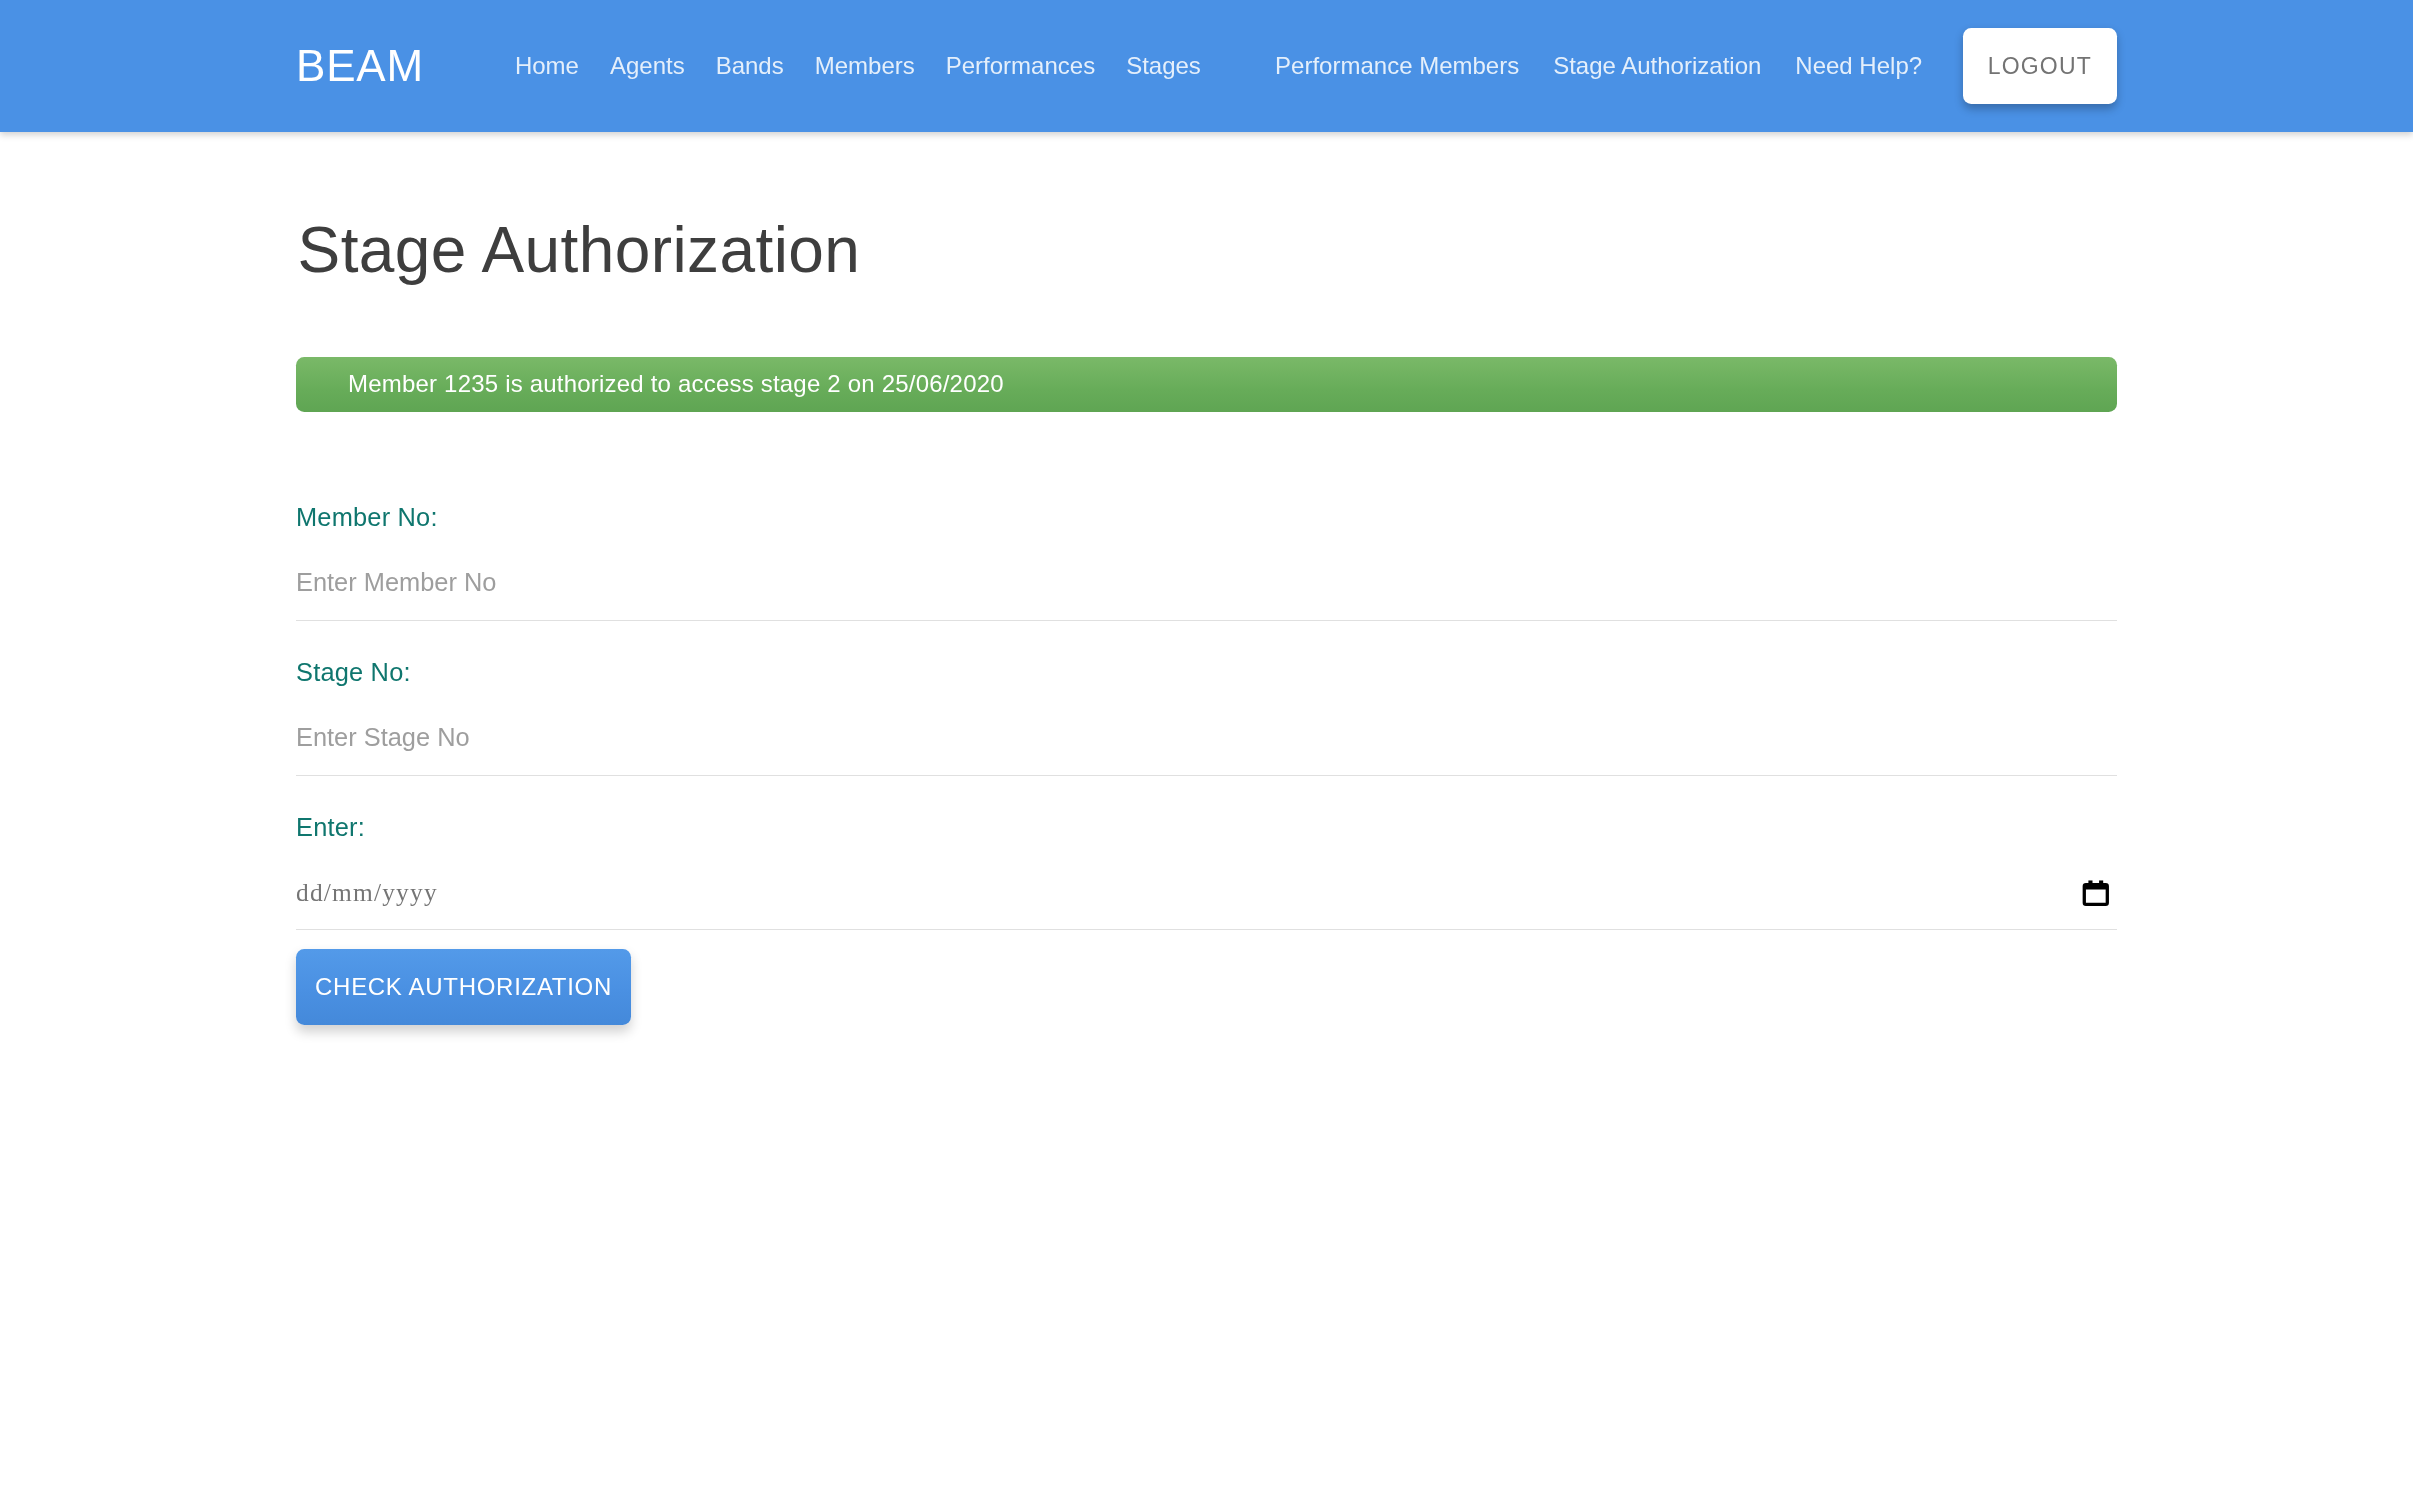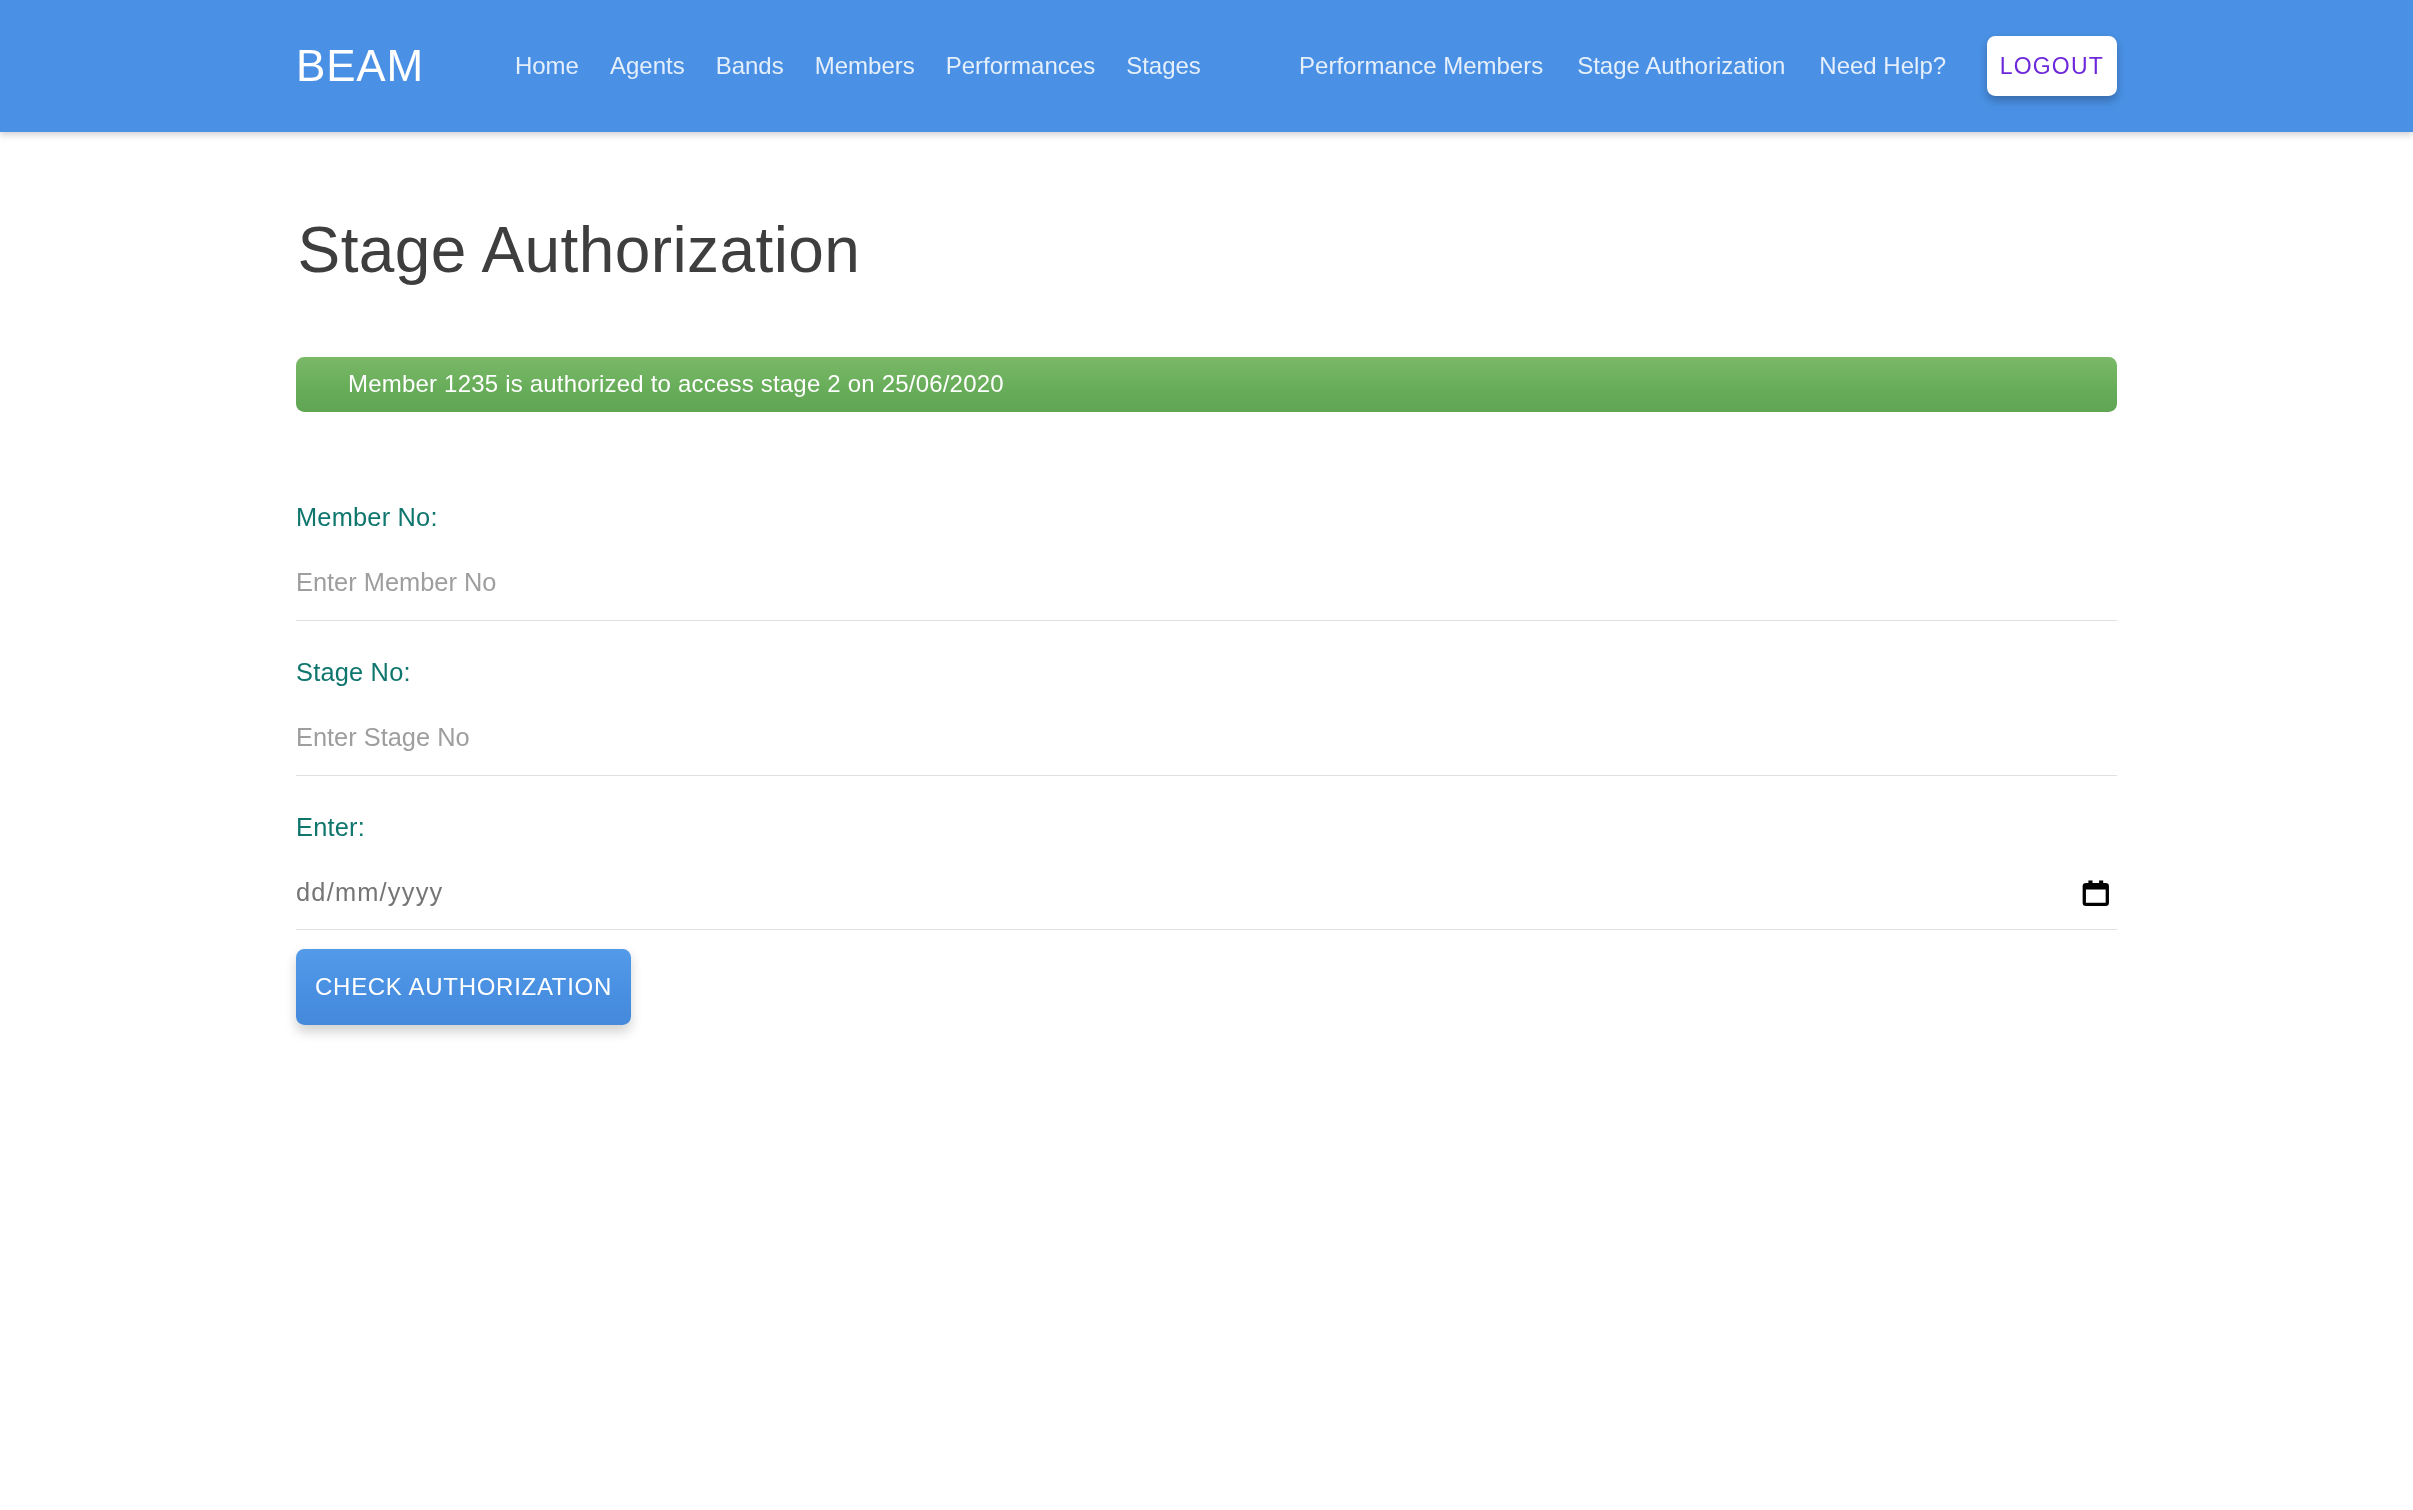--- a/index.html
+++ b/index.html
@@ -46,29 +46,29 @@
     white-space: nowrap;
   }
   .nav-right {
     margin-left: auto;
     display: flex;
     align-items: center;
     gap: 34px;
   }
   .logout-btn {
     background: #ffffff;
-    color: #6d28d9;
+    color: #737373;
     border: none;
     border-radius: 8.2px;
     font-family: "Liberation Sans", sans-serif;
     font-size: 23px;
     font-weight: 500;
     letter-spacing: 1.2px;
-    padding: 0 13px;
-    height: 60px;
+    padding: 0 25px;
+    height: 76px;
     margin-left: 6.6px;
     box-shadow: 0 4.1px 8.2px rgba(0,0,0,0.25);
     cursor: pointer;
   }
 
   
   .main {
     padding: 0 296px;
     box-sizing: border-box;
   }
@@ -122,20 +122,21 @@
   }
   .text-input::placeholder { color: #9e9e9e; opacity: 1; }
 
   .date-field {
     margin-top: 36px;
     padding-bottom: 21.3px;
     border-bottom: 1.6px solid #e0e0e0;
     display: flex;
     align-items: center;
     cursor: text;
+    font-family: Liberation Serif, serif;
   }
   .date-placeholder {
     font-size: 25.4px;
     color: #757575;
     letter-spacing: 1.2px;
   }
   .calendar-icon {
     margin-left: auto;
     margin-right: 6.6px;
     width: 29.6px;

